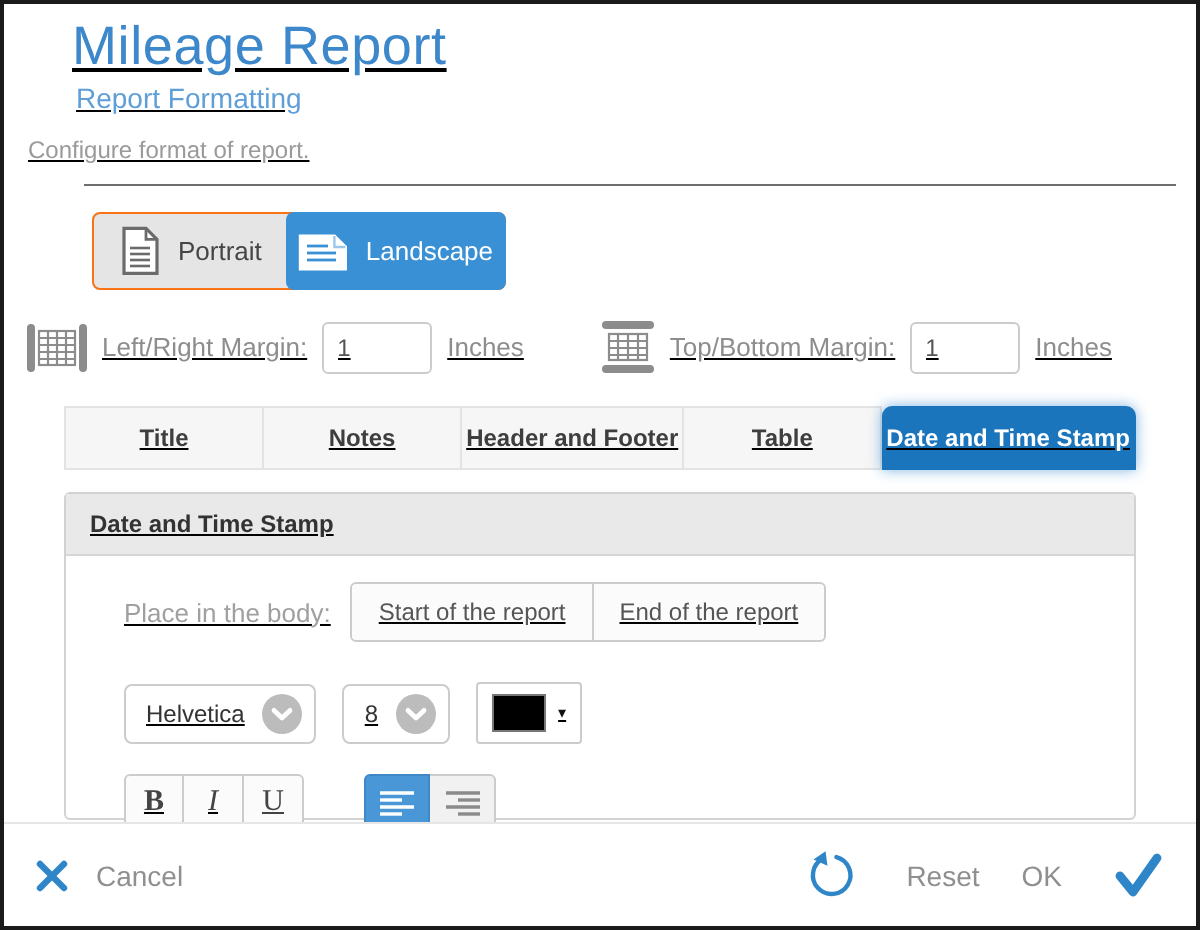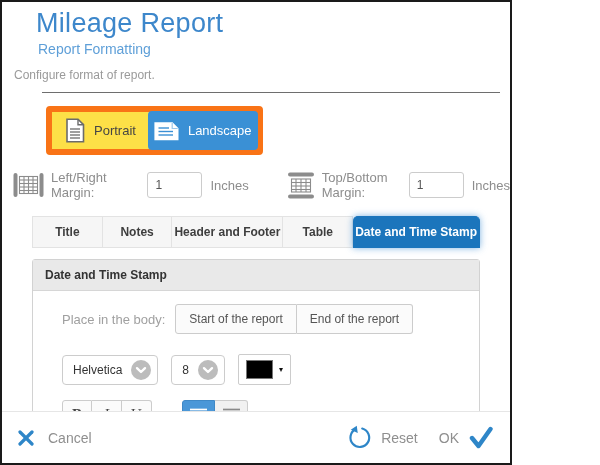--- a/index.html
+++ b/index.html
@@ -2,38 +2,39 @@
 <html><head>
 <meta charset="utf-8">
 <style>
   * { box-sizing: border-box; margin: 0; padding: 0; }
   html,body { background:#fff; }
   body {
     width: 600px; height: 465px;
     font-family: "Liberation Sans", sans-serif;
   }
   .window {
-    width: 512px; height: 465px;
+    width: 600px; height: 465px;
     border: 2px solid #1a1a1a;
     background: #fff;
     position: relative;
     overflow: hidden;
+    text-decoration: underline;
   }
 
   
   .hdr { padding: 6px 0 0 34px; }
   .title { font-size: 27px; font-weight: 400; color: #3d87cb; letter-spacing: .3px; }
   .subtitle { font-size: 14px; color: #5e9fd8; margin-top: 2px; padding-left: 2px; }
   .desc { font-size: 12px; color: #9a9a9a; margin: 11px 0 0 12px; }
   .rule { border-top: 1px solid #6e6e6e; margin: 10px 10px 0 40px; }
 
   
   .orient {
     display: inline-flex; margin: 13px 0 0 44px;
-    background: #fde047; border: 6px solid #f97316; border-radius: 4px;
+    background: #e5e5e5; border: 1px solid #f97316; border-radius: 4px;
   }
   .orient-btn {
     display: flex; align-items: center; gap: 9px;
     padding: 6px 13px; font-size: 13px; color: #454545; cursor: pointer;
   }
   .orient-btn.selected {
     background: #3a90d5; color: #fff; border-radius: 4px;
     margin: -1px; padding: 7px 6px;
   }
 
@@ -121,21 +122,21 @@
   
   .footer {
     position: absolute; left: 0; right: 0; bottom: 0; height: 52px;
     border-top: 1px solid #e6e6e6;
     display: flex; align-items: center; justify-content: space-between;
     padding: 0 16px 0 16px; background: #fff;
   }
   .foot-left { display: flex; align-items: center; gap: 14px; cursor: pointer; }
   .foot-right { display: flex; align-items: center; gap: 11px; }
   .foot-txt { font-size: 14px; color: #8f8f8f; }
-  .reset-grp, .ok-grp { display: flex; align-items: center; gap: 9px; cursor: pointer; }
+  .reset-grp, .ok-grp { display: flex; align-items: center; gap: 25px; cursor: pointer; }
   .ok-grp { margin-left: 10px; }
   svg { display: block; }
 </style>
 </head>
 <body>
 
 <div class="window">
 
   
   <div class="hdr">

